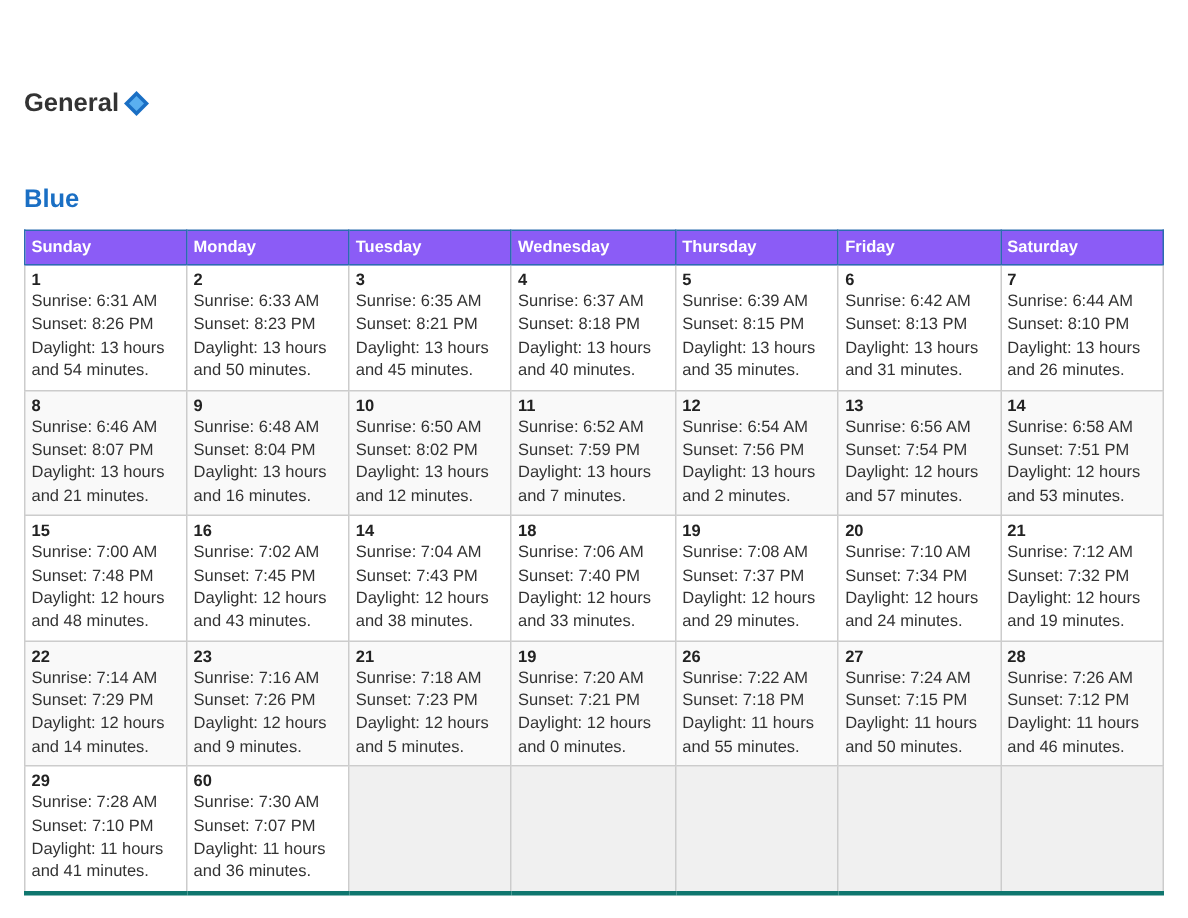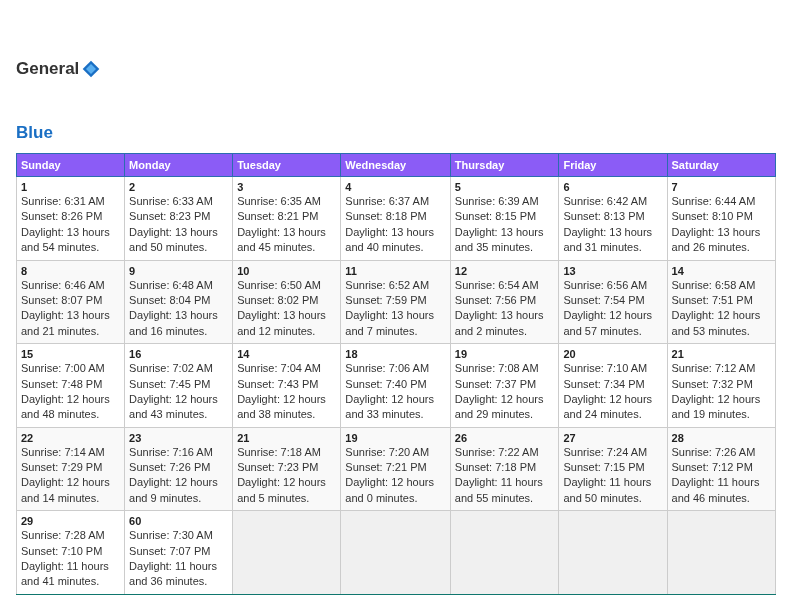--- a/index.html
+++ b/index.html
@@ -90,21 +90,21 @@
     }
     .day-info {
       font-size: 11px;
       color: #333;
       line-height: 1.4;
     }
     .empty-cell {
       background: #f0f0f0 !important;
     }
     .last-row td {
-      border-bottom: 1px solid #0f766e;
+      border-bottom: 3px solid #0f766e;
     }
   </style>
 </head>
 <body>
 
 <div class="page">
   <div class="header">
     <div class="logo">
       <div class="logo-text">
         <span class="logo-general">General</span>

